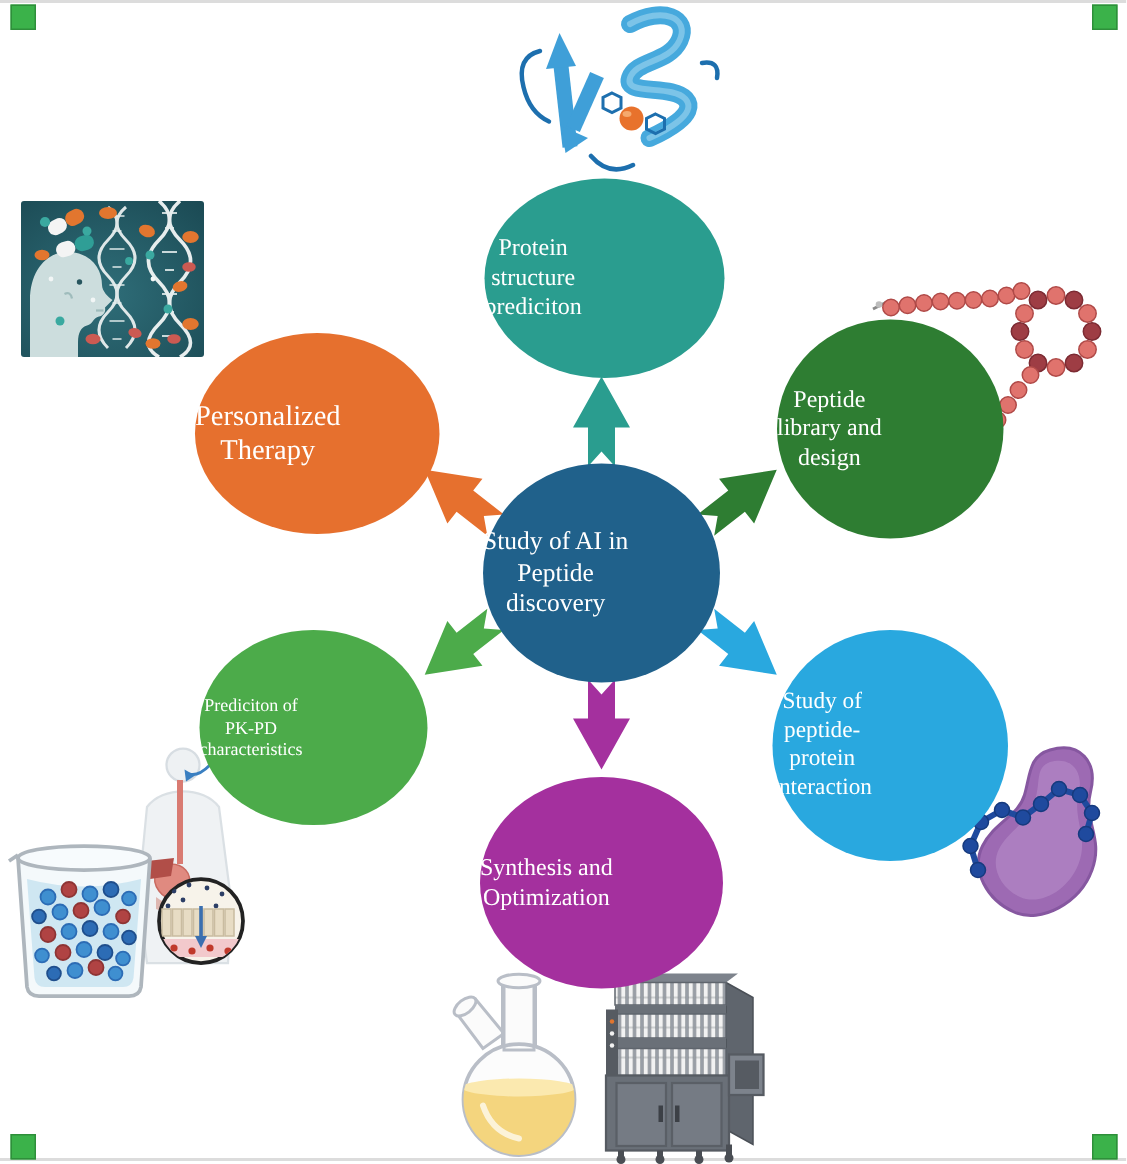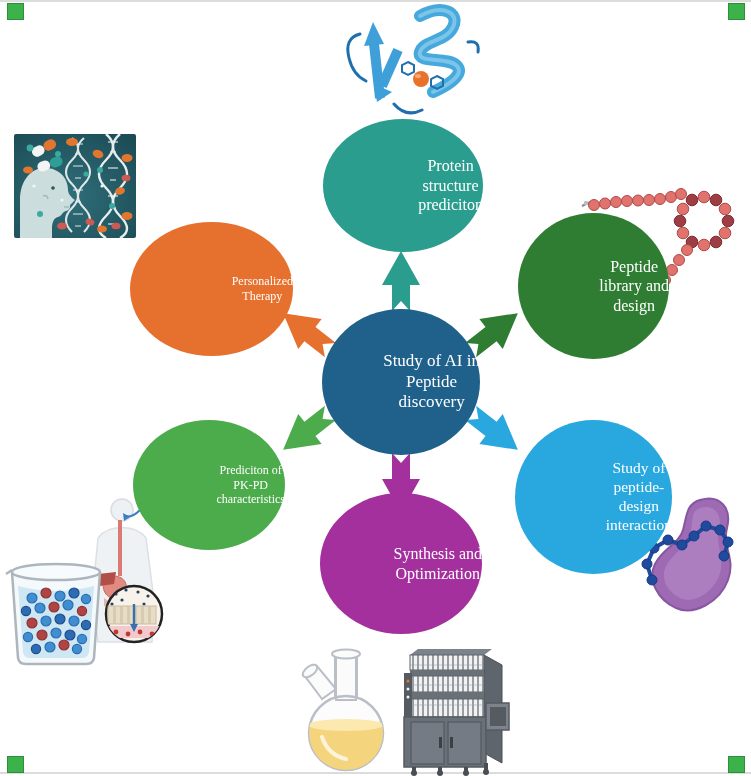--- a/index.html
+++ b/index.html
@@ -5,29 +5,29 @@
   html,body{margin:0;padding:0;background:#fff;}
   #canvas{position:relative;width:751px;height:776px;background:#ffffff;overflow:hidden;
           font-family:"Liberation Serif","DejaVu Serif",serif;}
   .edge-line{position:absolute;left:0;width:751px;height:2px;background:#dcdcdc;}
   .edge-top{top:0;}
   .edge-bottom{top:772px;}
   .handle{position:absolute;width:15px;height:15px;border:1px solid #2e8f3a;}
   .h-tl{left:7px;top:3px;}  .h-tr{left:728px;top:3px;}
   .h-bl{left:7px;top:756px;} .h-br{left:728px;top:756px;}
   .illu{position:absolute;}
-  .node{position:absolute;border-radius:50%;display:flex;align-items:center;justify-content:flex-end;
+  .node{position:absolute;border-radius:50%;display:flex;align-items:center;justify-content:flex-start;
         text-align:center;color:#ffffff;white-space:pre-line;line-height:1.22;z-index:3;}
   .n-center{left:322px;top:309px;width:158px;height:146px;font-size:17px;}
   .n-top{left:323px;top:119px;width:160px;height:133px;font-size:16px;}
   .n-tr{left:518px;top:213px;width:151px;height:146px;font-size:16px;}
   .n-br{left:515px;top:420px;width:157px;height:154px;font-size:15.5px;}
-  .n-bottom{left:320px;top:493px;width:162px;height:141px;font-size:16px;}
+  .n-bottom{left:320px;top:518px;width:162px;height:141px;font-size:16px;}
   .n-bl{left:133px;top:420px;width:152px;height:130px;font-size:12px;}
-  .n-tl{left:130px;top:222px;width:163px;height:134px;font-size:12px;}
+  .n-tl{left:130px;top:222px;width:163px;height:134px;font-size:19px;}
   #arrow-layer{position:absolute;left:0;top:0;z-index:2;}
 </style>
 </head>
 <body>
 
 <div id="canvas">
 
   <div class="edge-line edge-top"></div>
   <div class="edge-line edge-bottom"></div>
   <div class="handle h-tl" style="background-color: rgb(59, 178, 74);"></div>
@@ -350,21 +350,21 @@
 prediciton</span>
   </div>
   <div class="node n-tr" style="background-color: rgb(46, 125, 50);">
     <span>Peptide
 library and
 design</span>
   </div>
   <div class="node n-br" style="background-color: rgb(41, 168, 223);">
     <span>Study of
 peptide-
-design
+protein
 interaction</span>
   </div>
   <div class="node n-bottom" style="background-color: rgb(164, 48, 158);">
     <span>Synthesis and
 Optimization</span>
   </div>
   <div class="node n-bl" style="background-color: rgb(76, 171, 74);">
     <span>Prediciton of
 PK-PD
 characteristics</span>

